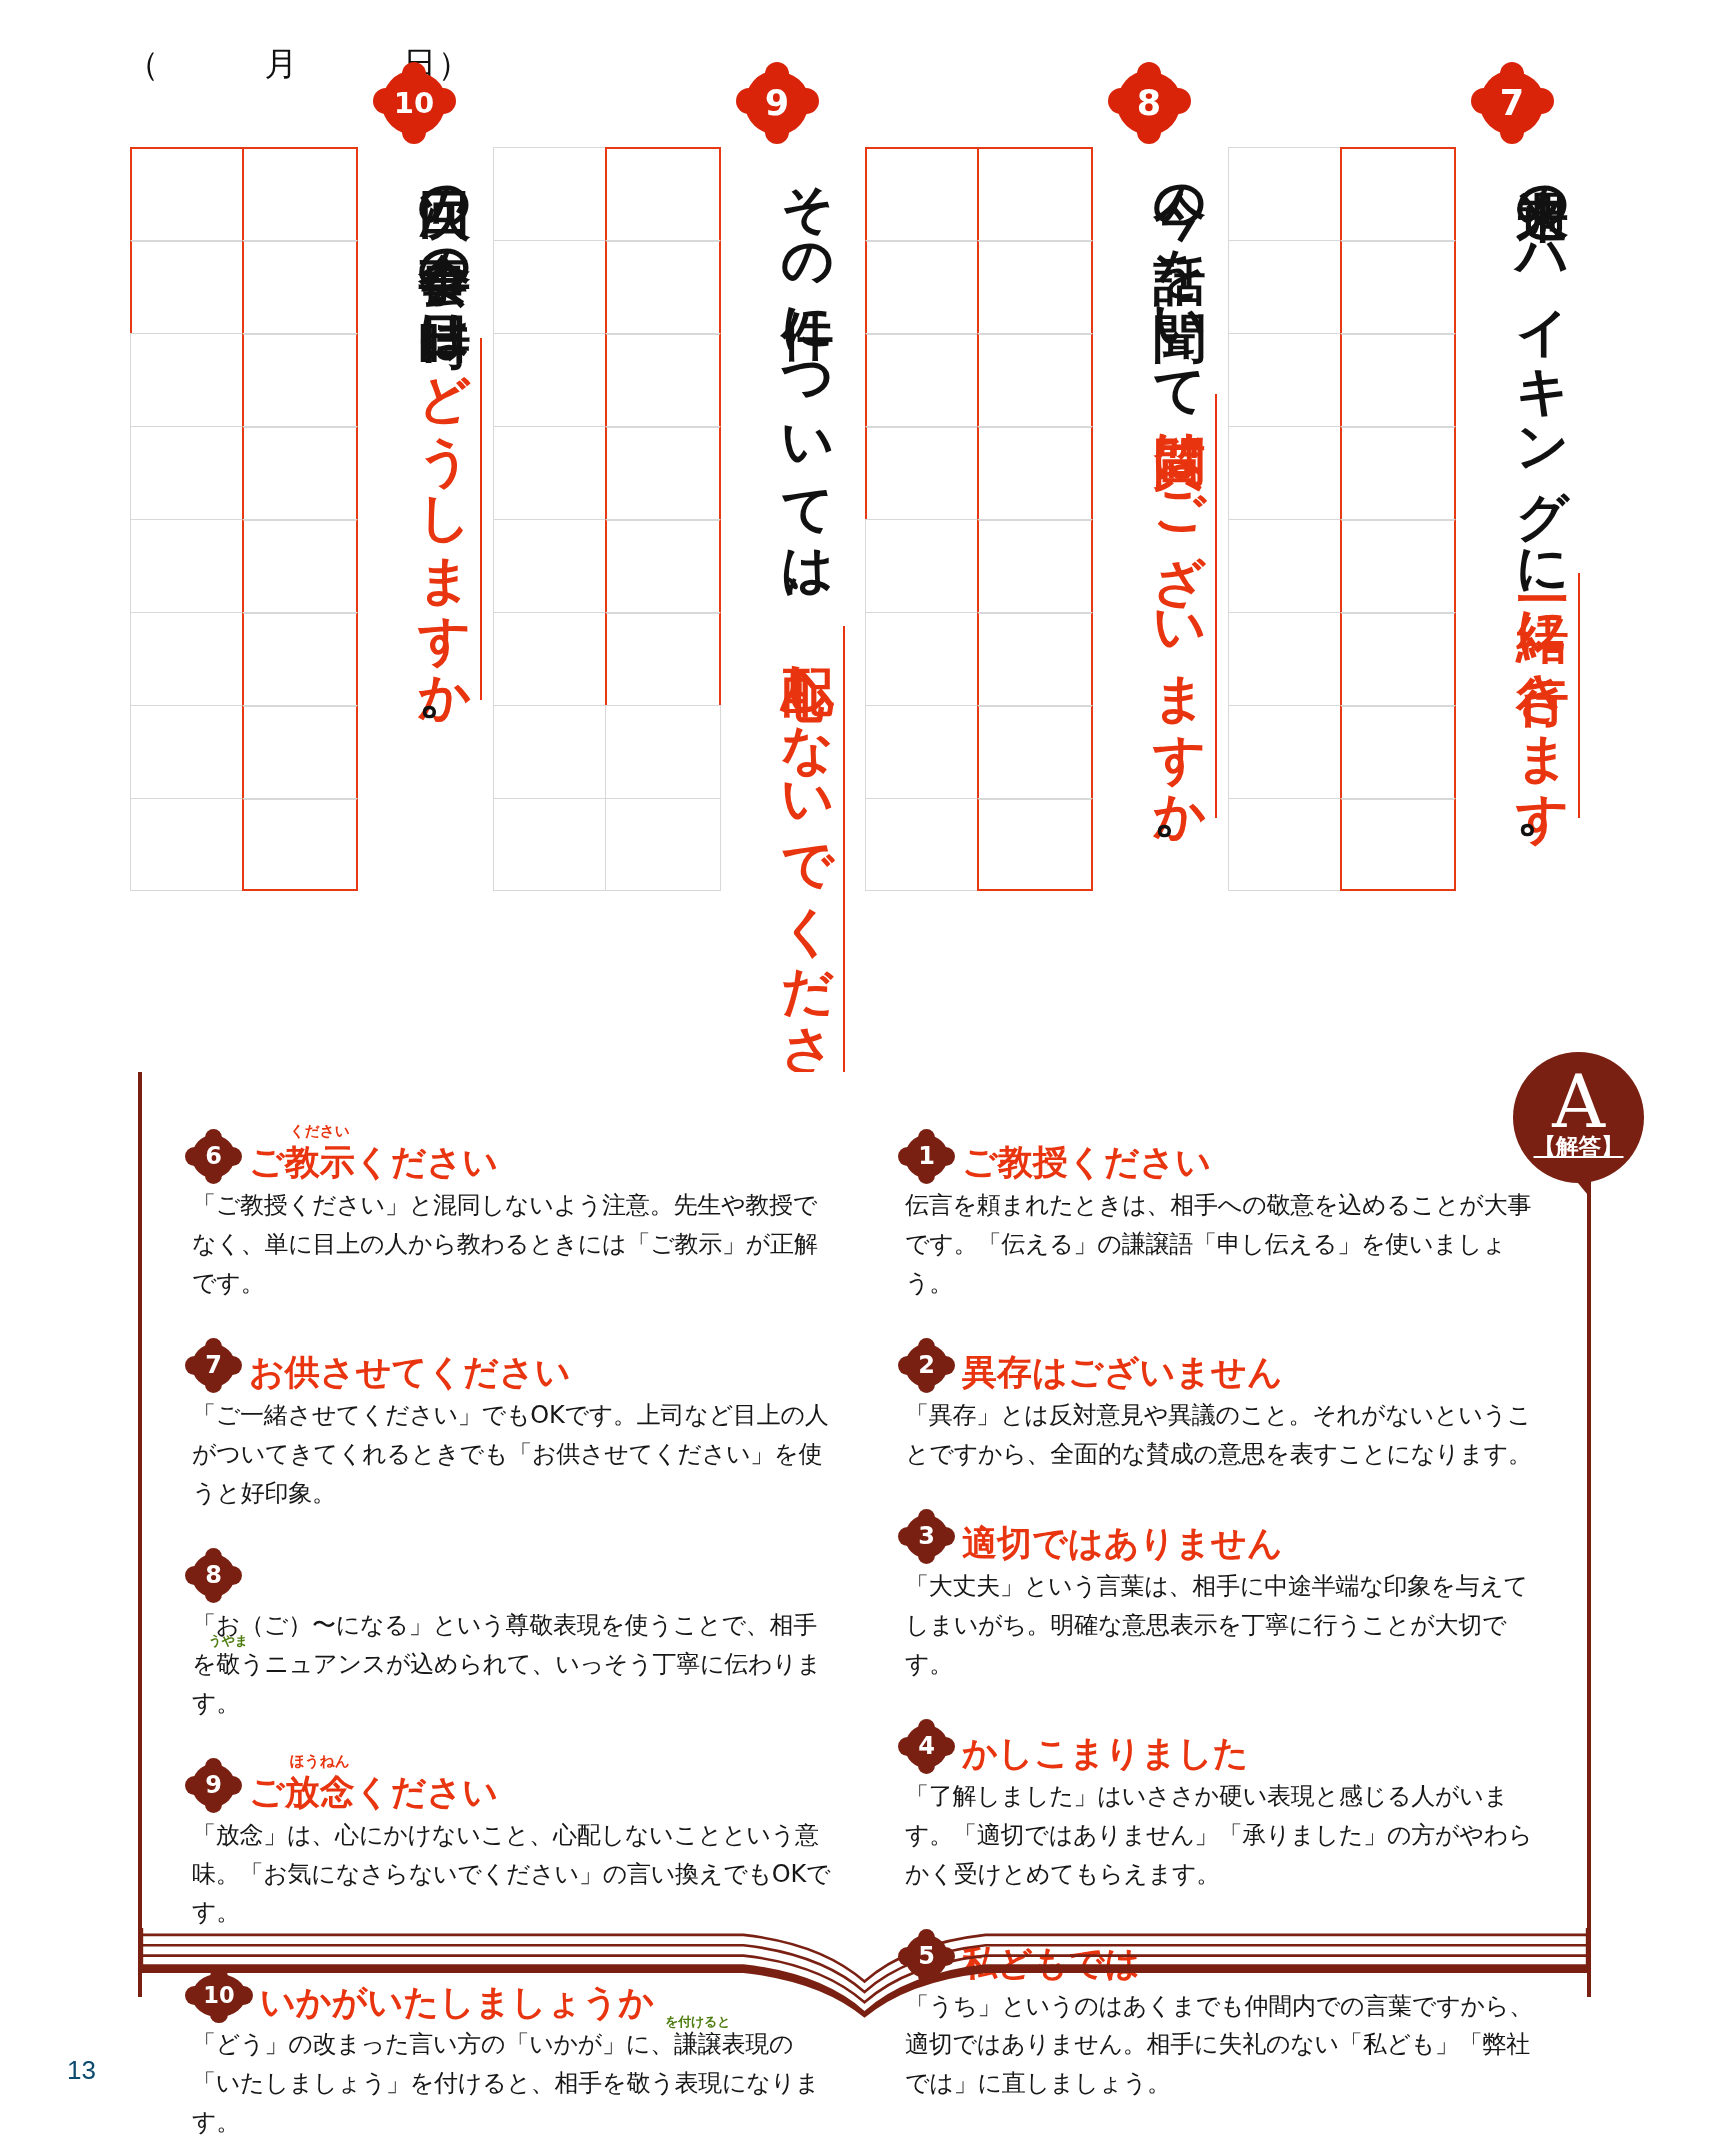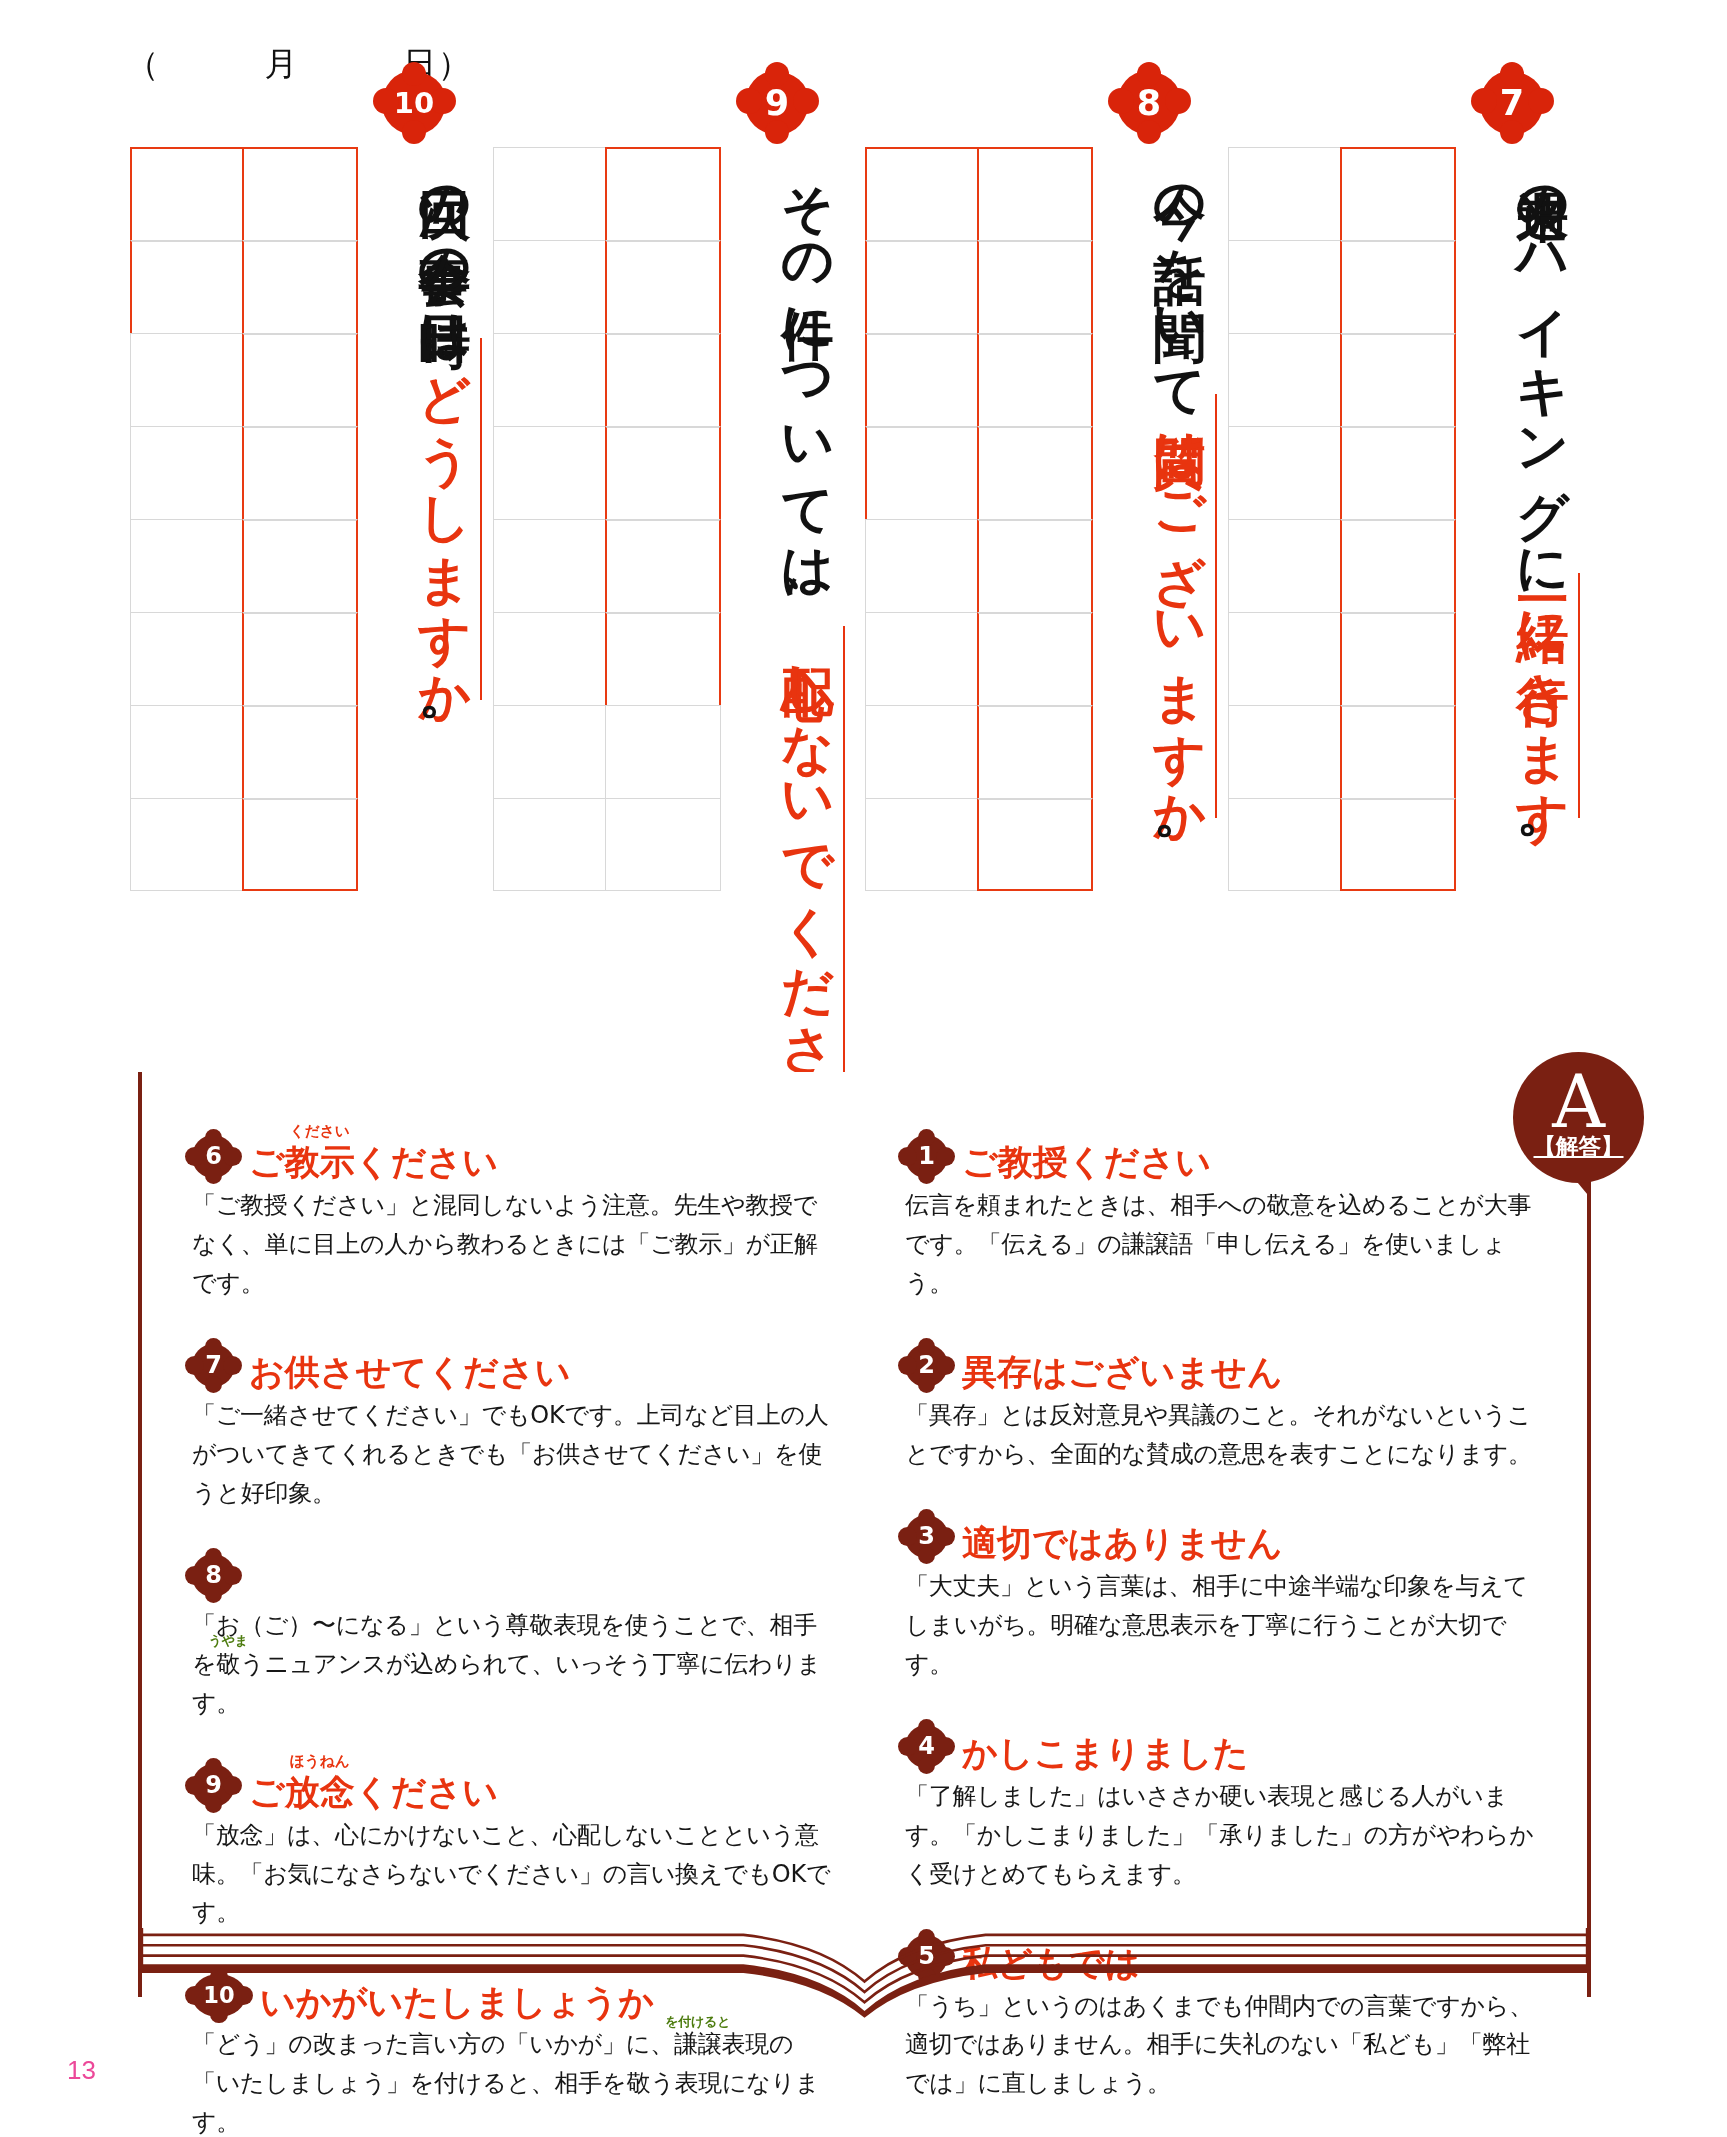--- a/index.html
+++ b/index.html
@@ -126,21 +126,21 @@
     display:block;font-size:22.5px;line-height:22.5px;margin-top:-5.2px;font-weight:700;
     font-family:"DejaVu Sans","Liberation Sans",sans-serif;
     text-decoration:underline;
   }
   #a-badge .tailpt{
     position:absolute;left:64px;top:121px;width:0;height:0;
     border-left:14px solid transparent;border-right:14px solid transparent;
     border-top:29px solid #7a2012;transform:rotate(-14deg);
   }
   #page-number{
-    position:absolute;left:67px;top:2055px;font-size:26px;color:#ec4899;
+    position:absolute;left:67px;top:2055px;font-size:26px;color:#0c4a6e;
     font-family:"Liberation Sans","DejaVu Sans",sans-serif;
   }
 </style>
 </head>
 <body>
 
 <div id="date-line">（　　　月　　　日）</div>
 
 <div id="exercise-area">
     <div class="qblock" style="left: 130px;">
@@ -286,21 +286,21 @@
             <div class="seal"><s class="t"></s><s class="b"></s><em>3</em></div>
             <div class="ans-title">適切ではありません</div>
           </div>
           <div class="ans-body">「大丈夫」という言葉は、相手に中途半端な印象を与えてしまいがち。明確な意思表示を丁寧に行うことが大切です。</div>
         </div>
         <div class="ans-item">
           <div class="ans-head">
             <div class="seal"><s class="t"></s><s class="b"></s><em>4</em></div>
             <div class="ans-title">かしこまりました</div>
           </div>
-          <div class="ans-body">「了解しました」はいささか硬い表現と感じる人がいます。「かしこまりました」「承りました」の方がやわらかく受けとめてもらえます。</div>
+          <div class="ans-body">「了解しました」はいささか硬い表現と感じる人がいます。「適切ではありません」「承りました」の方がやわらかく受けとめてもらえます。</div>
         </div>
         <div class="ans-item">
           <div class="ans-head">
             <div class="seal"><s class="t"></s><s class="b"></s><em>5</em></div>
             <div class="ans-title">私どもでは</div>
           </div>
           <div class="ans-body">「うち」というのはあくまでも仲間内での言葉ですから、適切ではありません。相手に失礼のない「私ども」「弊社では」に直しましょう。</div>
         </div>
       </div>
     <div class="ans-col" id="col-left">

